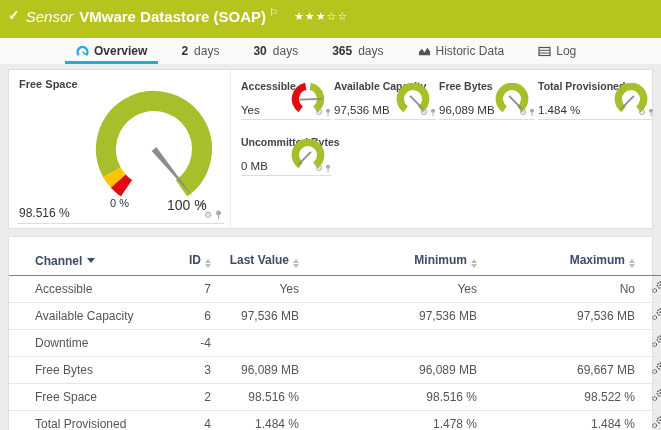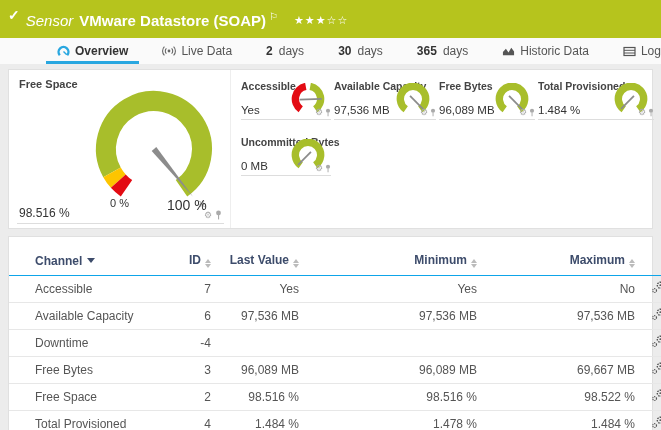--- a/index.html
+++ b/index.html
@@ -2,29 +2,29 @@
 <html><head>
 <meta charset="utf-8">
 <style>
   * { margin:0; padding:0; box-sizing:border-box; }
   body { font-family:"Liberation Sans", sans-serif; }
   .page { width:661px; height:430px; background:#ececec; position:relative; overflow:hidden; }
 
   
   .topbar { background:#b6c41d; height:38px; padding:5px 10px 0 8px; display:flex; align-items:flex-start; color:#fff; }
   .check { font-size:14px; font-weight:bold; margin:2px 6px 0 0; }
-  .title-line { font-size:15px; line-height:24px; }
+  .title-line { font-size:15px; line-height:16px; }
   .kind { font-style:italic; margin-right:6px; }
   .name { font-weight:bold; }
   .flag { font-size:10px; vertical-align:super; margin-left:3px; }
   .stars { font-size:11px; letter-spacing:1px; margin-left:16px; vertical-align:2px; }
   .status-ok { font-size:10px; font-weight:bold; margin:1px 0 0 1px; }
 
   
-  .tabs { background:#fafafa; height:26px; display:flex; align-items:stretch; padding-left:40px; }
+  .tabs { background:#fafafa; height:26px; display:flex; align-items:stretch; padding-left:59px; }
   .tab { display:flex; align-items:center; gap:5px; padding:0 17px; font-size:12px; color:#555; position:relative; cursor:pointer; white-space:nowrap; }
   .tab.active { color:#333; font-weight:bold; }
   .tab.active::after { content:""; position:absolute; left:6px; right:6px; bottom:0; height:3px; background:#29a7e0; }
   .tab-num { font-weight:bold; color:#333; margin-right:1px; }
   .tab-icon { display:inline-flex; }
 
   
   .content { padding:5px 8px 0 8px; }
   .panel { background:#fff; border:1px solid #e0e0e0;justify-content:center; }
   .gauges-panel { height:160px; display:flex; margin-bottom:7px; }
@@ -79,30 +79,20 @@
 
   <nav class="tabs">
     <div class="tab active">
       <span class="tab-icon">
         <svg width="13" height="13" viewBox="0 0 14 14">
             <path d="M3 11 A5.3 5.3 0 1 1 11 11" fill="none" stroke="#29a7e0" stroke-width="2.6"></path>
             <line x1="7" y1="7" x2="10.5" y2="10.5" stroke="#29a7e0" stroke-width="1.6"></line>
           </svg>
       </span>
       <span>Overview</span>
-    </div>
-    <div class="tab">
-      <span class="tab-icon">
-        <svg width="14" height="12" viewBox="0 0 14 12">
-            <circle cx="7" cy="6" r="1.4" fill="#666"></circle>
-            <path d="M4.4 3.4 A3.6 3.6 0 0 0 4.4 8.6 M9.6 3.4 A3.6 3.6 0 0 1 9.6 8.6" fill="none" stroke="#666" stroke-width="1.1"></path>
-            <path d="M2.4 1.6 A6.2 6.2 0 0 0 2.4 10.4 M11.6 1.6 A6.2 6.2 0 0 1 11.6 10.4" fill="none" stroke="#666" stroke-width="1.1"></path>
-          </svg>
-      </span>
-      <span>Live Data</span>
     </div>
     <div class="tab">
       <span class="tab-num">2</span>
       <span>days</span>
     </div>
     <div class="tab">
       <span class="tab-num">30</span>
       <span>days</span>
     </div>
     <div class="tab">

